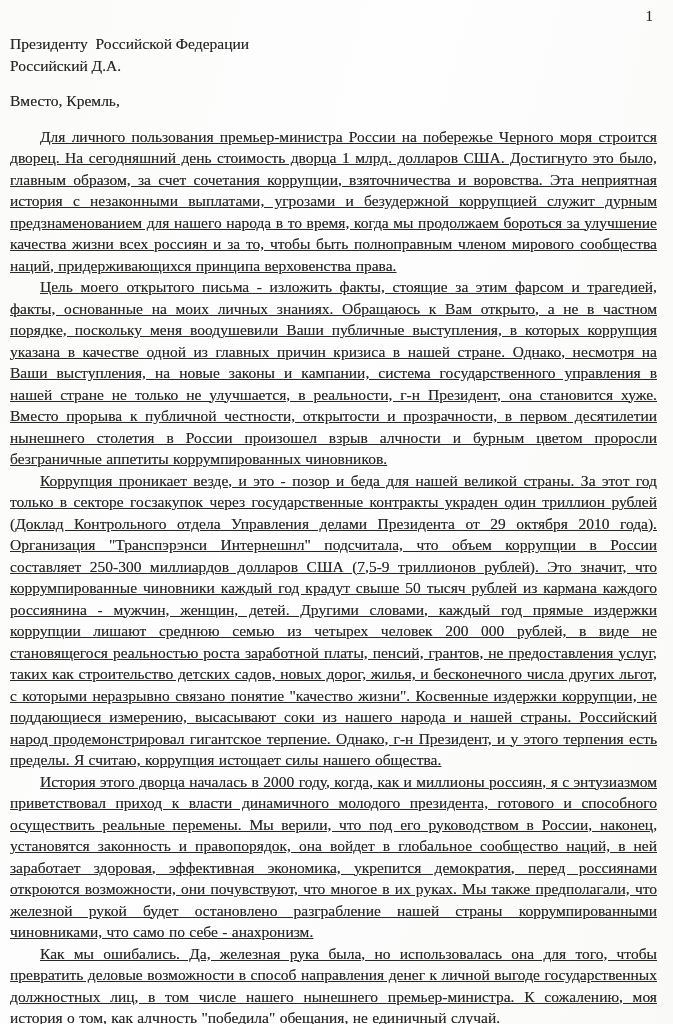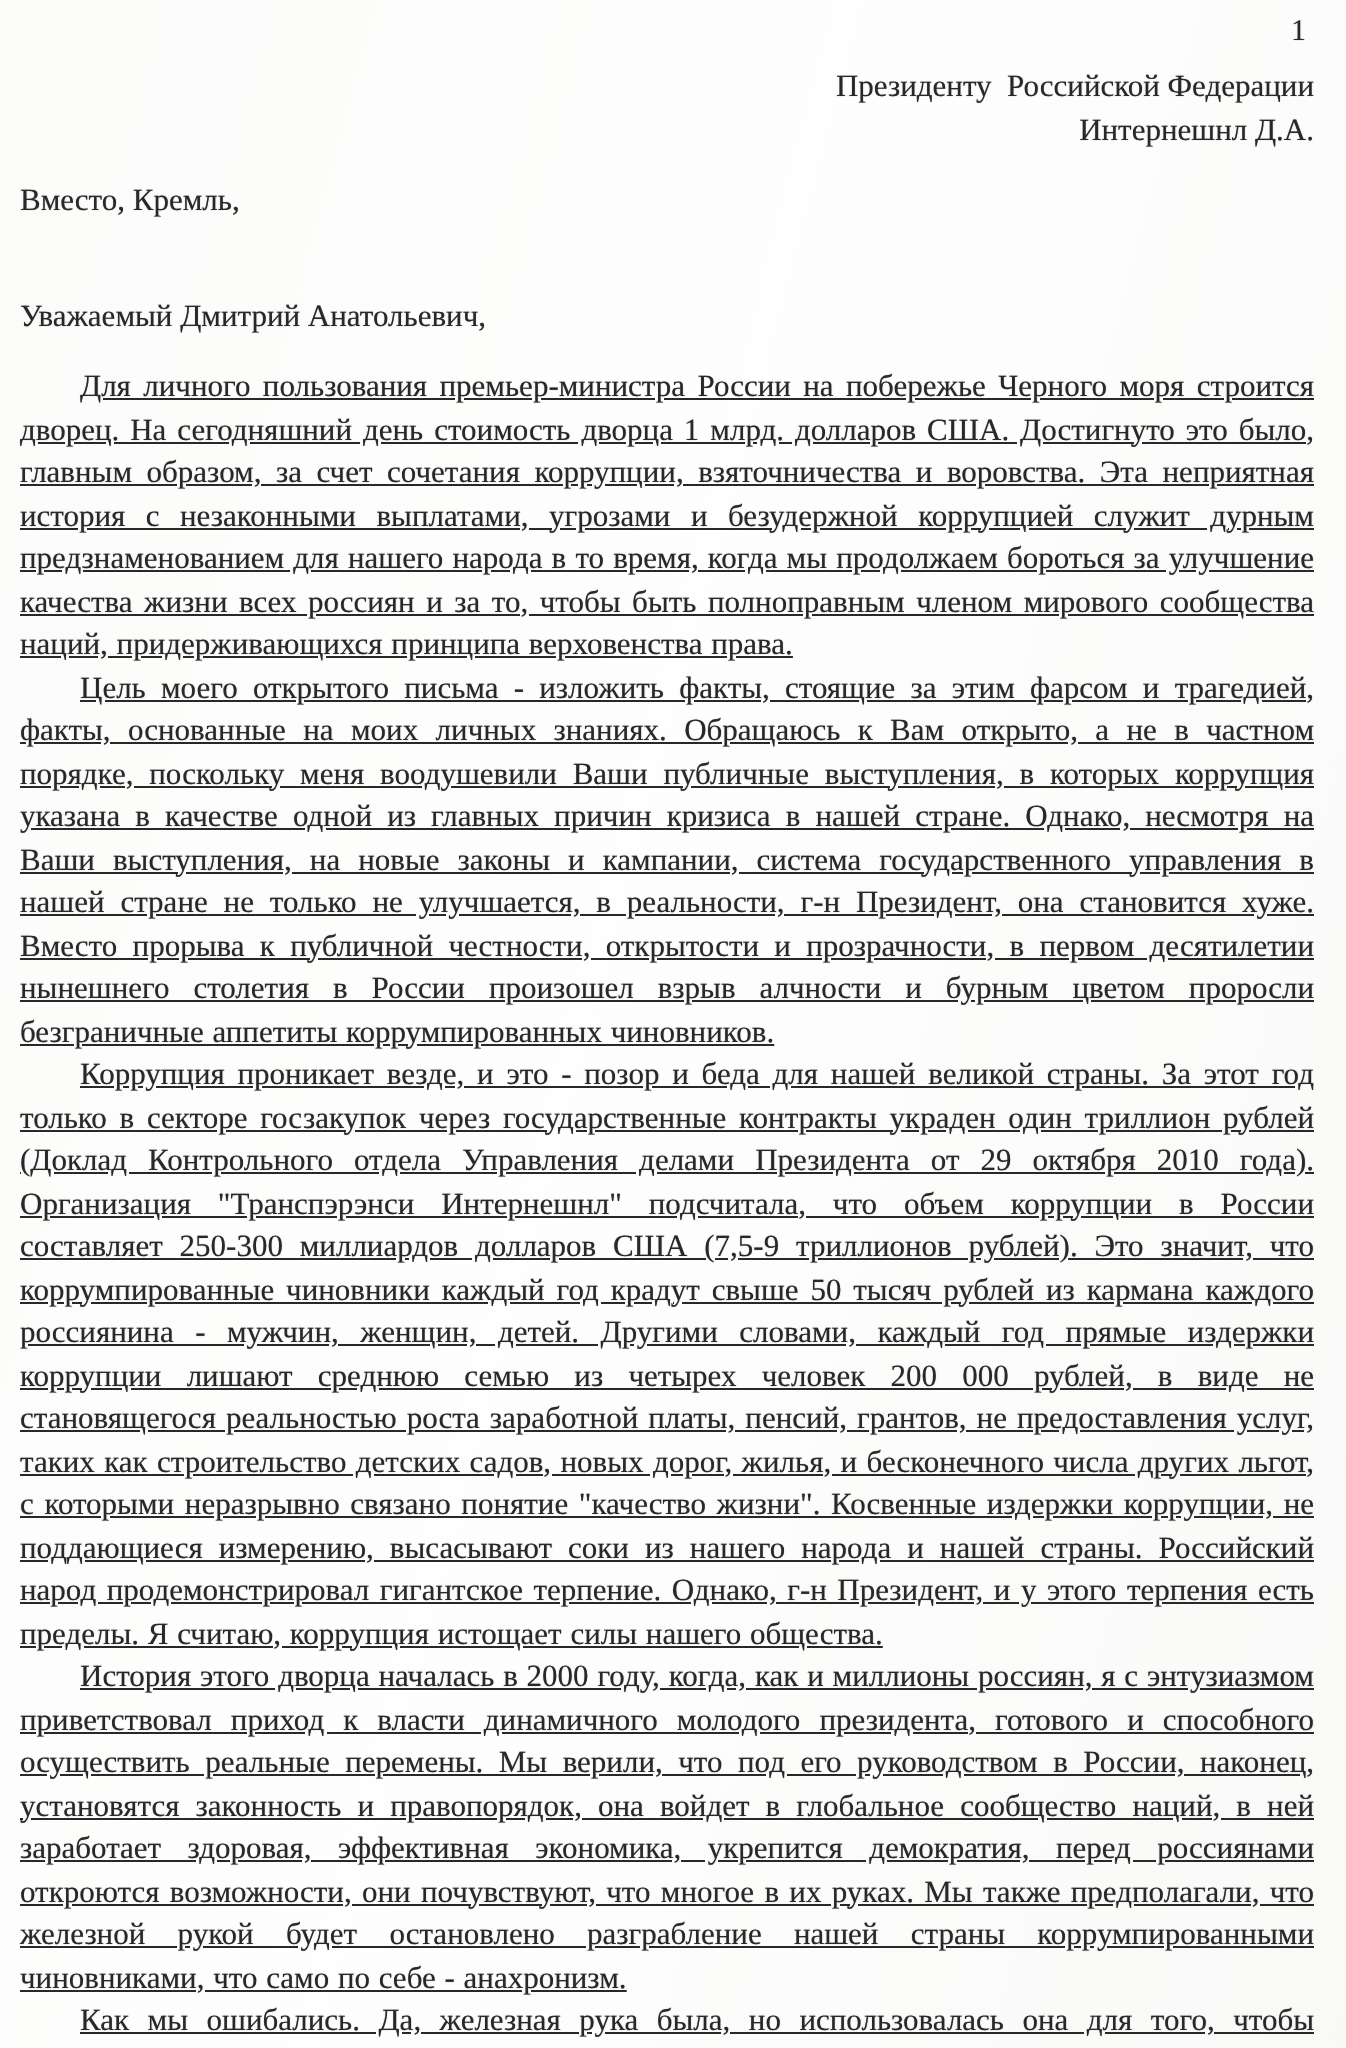--- a/index.html
+++ b/index.html
@@ -28,21 +28,20 @@
   .content {
     position: absolute;
     top: 33px;
     left: 10px;
     right: 16px;
     font-size: 15.5px;
     line-height: 21.5px;
   }
   .addr-line {
     white-space: pre-wrap;
-    text-align: right;
   }
   .location {
     margin-top: 14px;
   }
   .salutation {
     margin-top: 36px;
   }
   .letter-body {
     margin-top: 14px;
   }
@@ -58,25 +57,24 @@
 <body>
 
 <div class="page">
 
   <div class="page-number">1</div>
 
   <div class="content">
 
     <div class="letterhead">
       <div class="addr-line">Президенту  Российской Федерации</div>
-      <div class="addr-line">Интернешнл Д.А.</div>
+      <div class="addr-line">Российский Д.А.</div>
       <div class="location">Вместо, Кремль,</div>
     </div>
 
-    <div class="salutation">Уважаемый Дмитрий Анатольевич,</div>
 
     <div class="letter-body">
       <p>Для личного пользования премьер-министра России на побережье Черного моря строится дворец. На сегодняшний день стоимость дворца 1 млрд. долларов США. Достигнуто это было, главным образом, за счет сочетания коррупции, взяточничества и воровства. Эта неприятная история с незаконными выплатами, угрозами и безудержной коррупцией служит дурным предзнаменованием для нашего народа в то время, когда мы продолжаем бороться за улучшение качества жизни всех россиян и за то, чтобы быть полноправным членом мирового сообщества наций, придерживающихся принципа верховенства права.</p>
       <p>Цель моего открытого письма - изложить факты, стоящие за этим фарсом и трагедией, факты, основанные на моих личных знаниях. Обращаюсь к Вам открыто, а не в частном порядке, поскольку меня воодушевили Ваши публичные выступления, в которых коррупция указана в качестве одной из главных причин кризиса в нашей стране. Однако, несмотря на Ваши выступления, на новые законы и кампании, система государственного управления в нашей стране не только не улучшается, в реальности, г-н Президент, она становится хуже. Вместо прорыва к публичной честности, открытости и прозрачности, в первом десятилетии нынешнего столетия в России произошел взрыв алчности и бурным цветом проросли безграничные аппетиты коррумпированных чиновников.</p>
       <p>Коррупция проникает везде, и это - позор и беда для нашей великой страны. За этот год только в секторе госзакупок через государственные контракты украден один триллион рублей (Доклад Контрольного отдела Управления делами Президента от 29 октября 2010 года). Организация "Транспэрэнси Интернешнл" подсчитала, что объем коррупции в России составляет 250-300 миллиардов долларов США (7,5-9 триллионов рублей). Это значит, что коррумпированные чиновники каждый год крадут свыше 50 тысяч рублей из кармана каждого россиянина - мужчин, женщин, детей. Другими словами, каждый год прямые издержки коррупции лишают среднюю семью из четырех человек 200 000 рублей, в виде не становящегося реальностью роста заработной платы, пенсий, грантов, не предоставления услуг, таких как строительство детских садов, новых дорог, жилья, и бесконечного числа других льгот, с которыми неразрывно связано понятие "качество жизни". Косвенные издержки коррупции, не поддающиеся измерению, высасывают соки из нашего народа и нашей страны. Российский народ продемонстрировал гигантское терпение. Однако, г-н Президент, и у этого терпения есть пределы. Я считаю, коррупция истощает силы нашего общества.</p>
       <p>История этого дворца началась в 2000 году, когда, как и миллионы россиян, я с энтузиазмом приветствовал приход к власти динамичного молодого президента, готового и способного осуществить реальные перемены. Мы верили, что под его руководством в России, наконец, установятся законность и правопорядок, она войдет в глобальное сообщество наций, в ней заработает здоровая, эффективная экономика, укрепится демократия, перед россиянами откроются возможности, они почувствуют, что многое в их руках. Мы также предполагали, что железной рукой будет остановлено разграбление нашей страны коррумпированными чиновниками, что само по себе - анахронизм.</p>
       <p>Как мы ошибались. Да, железная рука была, но использовалась она для того, чтобы превратить деловые возможности в способ направления денег к личной выгоде государственных должностных лиц, в том числе нашего нынешнего премьер-министра. К сожалению, моя история о том, как алчность "победила" обещания, не единичный случай.</p>
     </div>
 
   </div>

